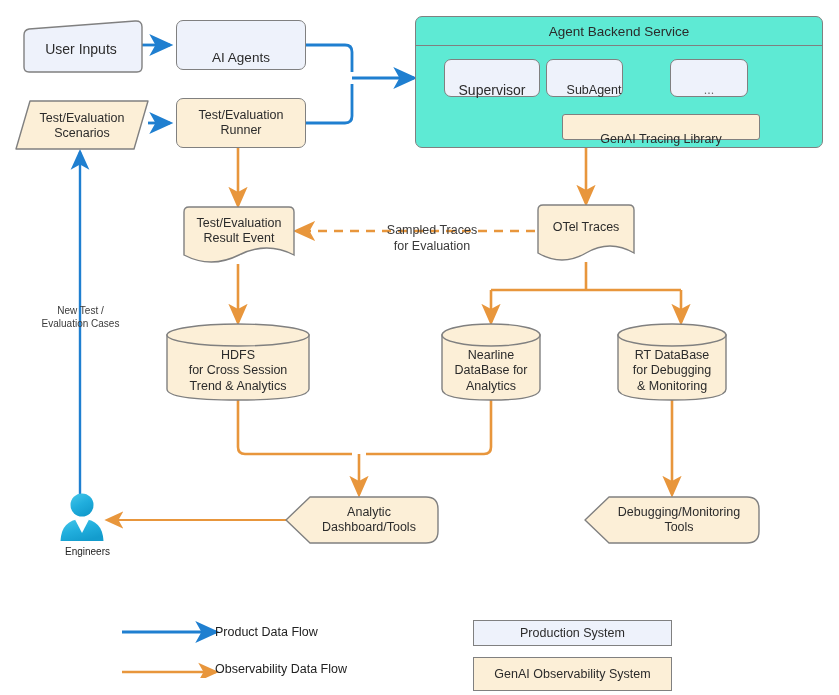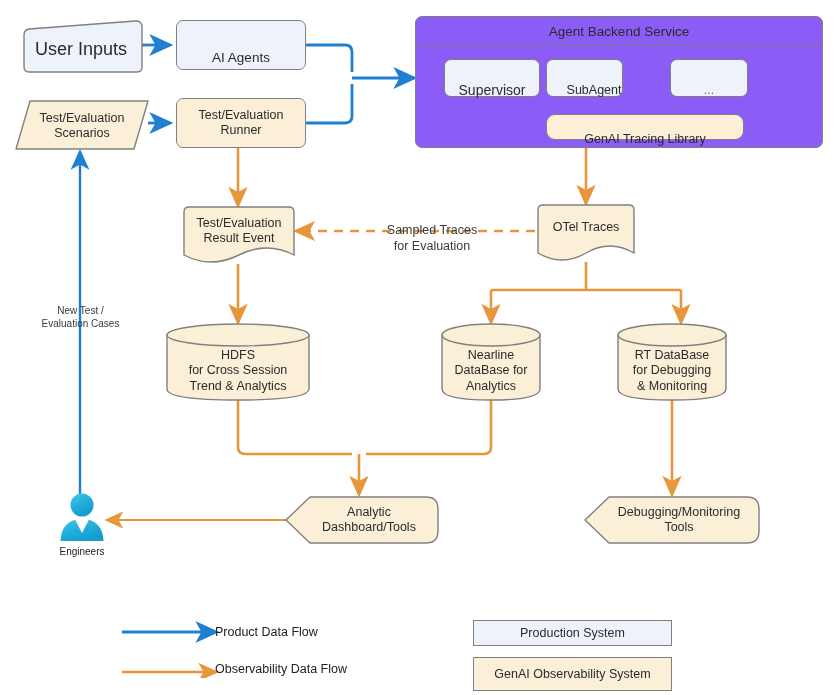--- a/index.html
+++ b/index.html
@@ -11,35 +11,35 @@
   .node{position:absolute;box-sizing:border-box;display:flex;align-items:center;
         justify-content:center;text-align:center;line-height:1.22;}
   .node .lbl{display:block;padding:0 4px;margin-top:26px;}
 
   
   .rect{border:1.4px solid #808080;border-radius:7px;}
   .blue{background:#eef2fb;}
   .cream{background:#fcefd7;}
 
   
-  .container{position:absolute;border:1.4px solid #808080;border-radius:7px;background:#8b5cf6;box-sizing:border-box;}
+  .container{position:absolute;border:1.4px solid #808080;border-radius:7px;background:#5eead4;box-sizing:border-box;}
   .container-title{position:absolute;left:0;top:0;right:0;height:28px;display:flex;
      align-items:center;justify-content:center;border-bottom:1.4px solid #808080;font-size:13.5px;}
 
   
   .shapewrap{position:absolute;}
   .shapewrap svg{position:absolute;left:0;top:0;}
   .shapewrap .txt{position:absolute;left:0;right:0;display:flex;align-items:center;
       justify-content:center;text-align:center;line-height:1.22;}
 
   .edgelabel{position:absolute;text-align:center;line-height:1.25;color:#3a3a3a;}
 
   
   .person{position:absolute;}
-  .person-cap{position:absolute;text-align:center;font-size:10px;color:#222;width:100%;}
+  .person-cap{position:absolute;text-align:right;font-size:10px;color:#222;width:100%;}
 
   .legend-line{position:absolute;}
   .legend-text{position:absolute;font-size:12.5px;color:#222;}
   .legend-box{position:absolute;border:1.4px solid #808080;border-radius:0;
      display:flex;align-items:center;justify-content:center;font-size:12.5px;box-sizing:border-box;}
 </style>
 </head>
 <body>
 
 <div id="stage">
@@ -94,21 +94,21 @@
       <path d="M286,520 L107,520" stroke="#e8963c" stroke-width="2.2" marker-end="url(#ao)"></path>
 
       <path d="M80,494 L80,152" stroke="#1f7fd0" stroke-width="2.4" marker-end="url(#ab)"></path>
     </g>
   </svg>
 
   <div class="shapewrap" style="left:18px;top:18px;width:126px;height:56px;">
     <svg width="126" height="56" viewBox="0 0 126 56">
       <path d="M6,17 Q6,12 11,11 L117,3 Q124,2.4 124,9 L124,49 Q124,54 119,54 L11,54 Q6,54 6,49 Z" fill="#eef2fb" stroke="#808080" stroke-width="1.4"></path>
     </svg>
-    <div class="txt" style="top:12px;height:40px;font-size:18px;">User Inputs</div>
+    <div class="txt" style="top:12px;height:40px;font-size:14px;">User Inputs</div>
   </div>
 
   <div class="node rect blue" style="left:176px;top:20px;width:130px;height:50px;font-size:13.5px;">
     <span class="lbl">AI Agents</span>
   </div>
 
   <div class="shapewrap" style="left:12px;top:98px;width:140px;height:54px;">
     <svg width="140" height="54" viewBox="0 0 140 54">
       <path d="M18,3 L136,3 L122,51 L4,51 Z" fill="#fcefd7" stroke="#808080" stroke-width="1.4" stroke-linejoin="round"></path>
     </svg>
@@ -129,21 +129,21 @@
 
   <div class="node rect blue" style="left:444px;top:59px;width:96px;height:38px;font-size:14px;">
     <span class="lbl">Supervisor</span>
   </div>
   <div class="node rect blue" style="left:546px;top:59px;width:77px;height:38px;font-size:12.5px;padding-left:19px;">
     <span class="lbl">SubAgent</span>
   </div>
   <div class="node rect blue" style="left:670px;top:59px;width:78px;height:38px;font-size:12.5px;color:#6b6b6b;">
     <span class="lbl">...</span>
   </div>
-  <div class="node rect cream" style="left:546px;top:114px;width:198px;height:26px;font-size:12.5px;border-radius:9px;">
+  <div class="node rect cream" style="left:562px;top:114px;width:198px;height:26px;font-size:12.5px;border-radius:3px;">
     <span class="lbl">GenAI Tracing Library</span>
   </div>
 
   <div class="shapewrap" style="left:182px;top:205px;width:114px;height:60px;">
     <svg width="114" height="60" viewBox="0 0 114 60">
       <path d="M2,7 Q2,2 7,2 L107,2 Q112,2 112,7 L112,50 Q85,36 57,50 Q29,64 2,50 Z" fill="#fcefd7" stroke="#808080" stroke-width="1.4"></path>
     </svg>
     <div class="txt" style="top:8px;height:36px;font-size:12.5px;flex-direction:column;">
       <span>Test/Evaluation</span>
       <span>Result Event</span>

